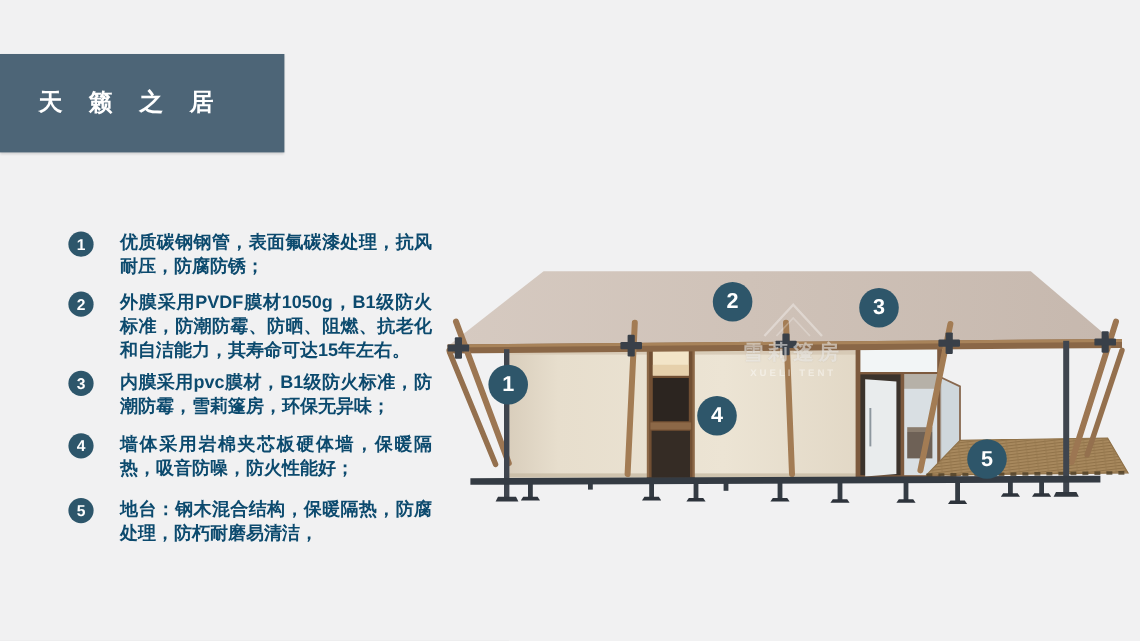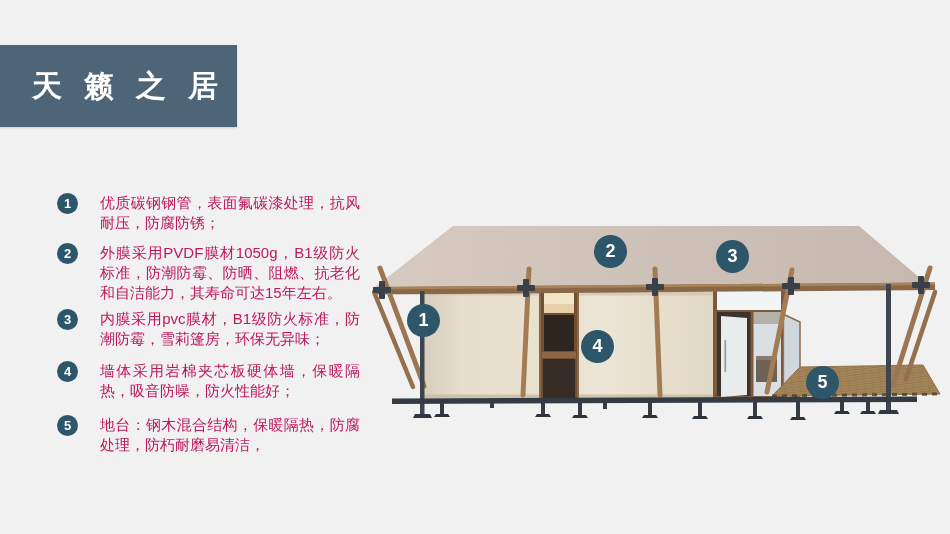--- a/index.html
+++ b/index.html
@@ -16,42 +16,43 @@
   
   .title-box{
     position:absolute;left:0;top:45px;
     width:237px;height:82px;
     background:#4d6577;
     box-shadow:0 1px 2px rgba(0,0,0,.15);
   }
   .title-box h1{
     margin:0;padding-left:32px;
     line-height:82px;
-    font-size:30px;font-weight:bold;
+    font-size:20px;font-weight:bold;
     letter-spacing:22px;
     color:#ffffff;white-space:nowrap;
   }
   
   .feature-row{
     position:absolute;left:57px;width:310px;
     display:flex;align-items:flex-start;
   }
   .num-circle{
     flex:0 0 21px;
     width:21px;height:21px;border-radius:50%;
     background:#2d566b;color:#fff;
     font-size:13px;font-weight:bold;
     display:flex;align-items:center;justify-content:center;
     margin-right:22px;
   }
   .feature-text{
     width:260px;
     font-size:15px;line-height:20px;
-    color:#be185d;
+    color:#0c4a6e;
     text-align:justify;
+    font-weight:bold;
   }
   .row-1{top:193px;} .row-2{top:243px;} .row-3{top:309px;}
   .row-4{top:361px;} .row-5{top:415px;}
   
   .tent-svg{position:absolute;left:372px;top:212px;width:578px;height:222px;}
   .img-badge{
     position:absolute;width:33px;height:33px;border-radius:50%;
     background:#2e566a;color:#fff;
     font-size:18px;font-weight:bold;
     display:flex;align-items:center;justify-content:center;
@@ -218,20 +219,28 @@
         <path d="M377,204 L389,204 L391,207 L375,207 Z" fill="#2d333b"></path>
       <rect x="424" y="188" width="4" height="18"></rect>
         <path d="M420,205 L432,205 L434,208 L418,208 Z" fill="#2d333b"></path>
       <rect x="468" y="188" width="4" height="12"></rect>
         <path d="M464,199 L476,199 L478,202 L462,202 Z" fill="#2d333b"></path>
       <rect x="494" y="188" width="4" height="12"></rect>
         <path d="M490,199 L502,199 L504,202 L488,202 Z" fill="#2d333b"></path>
     </g>
   </svg>
 
+  <div class="watermark">
+    <svg class="wm-peak" width="56" height="34" viewBox="0 0 56 34">
+      <polyline points="4,32 28,6 52,32" fill="none" stroke="rgba(255,255,255,0.35)" stroke-width="2"></polyline>
+      <polyline points="14,32 28,17 42,32" fill="none" stroke="rgba(255,255,255,0.25)" stroke-width="1.5"></polyline>
+    </svg>
+    <div class="wm-cn">雪莉篷房</div>
+    <div class="wm-en">XUELI TENT</div>
+  </div>
 
   <div class="img-badge badge-pos-1">1</div>
   <div class="img-badge badge-pos-2">2</div>
   <div class="img-badge badge-pos-3">3</div>
   <div class="img-badge badge-pos-4">4</div>
   <div class="img-badge badge-pos-5">5</div>
 
 </div>
 
 </body></html>

